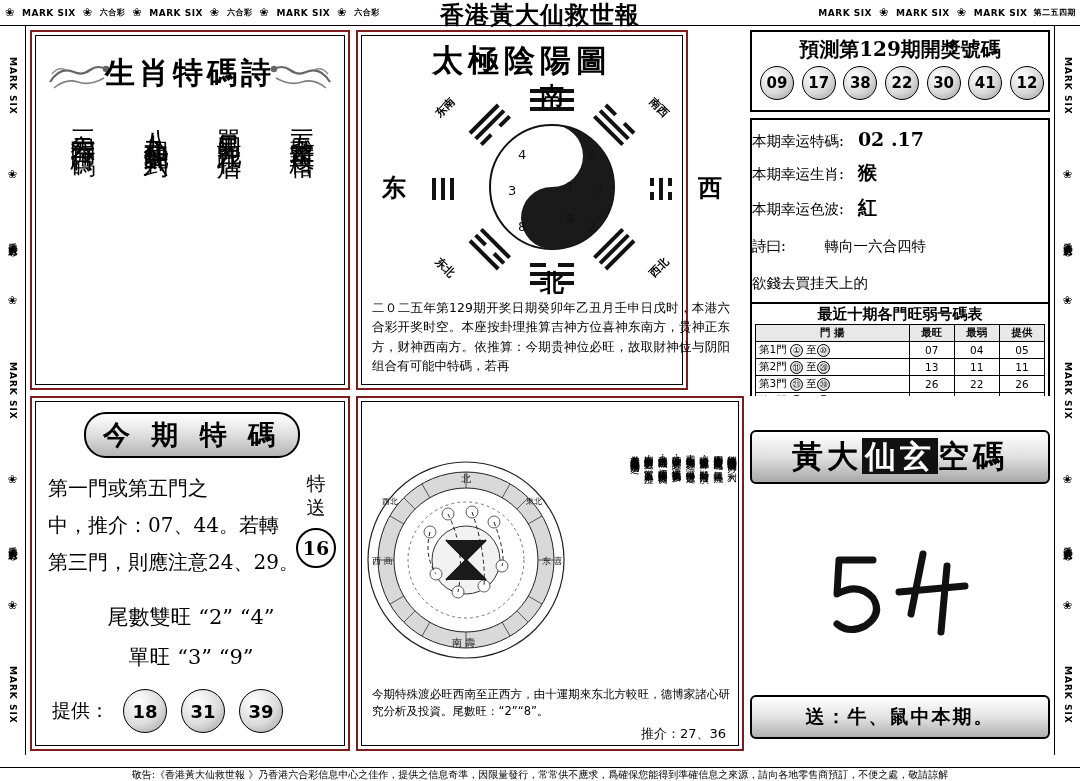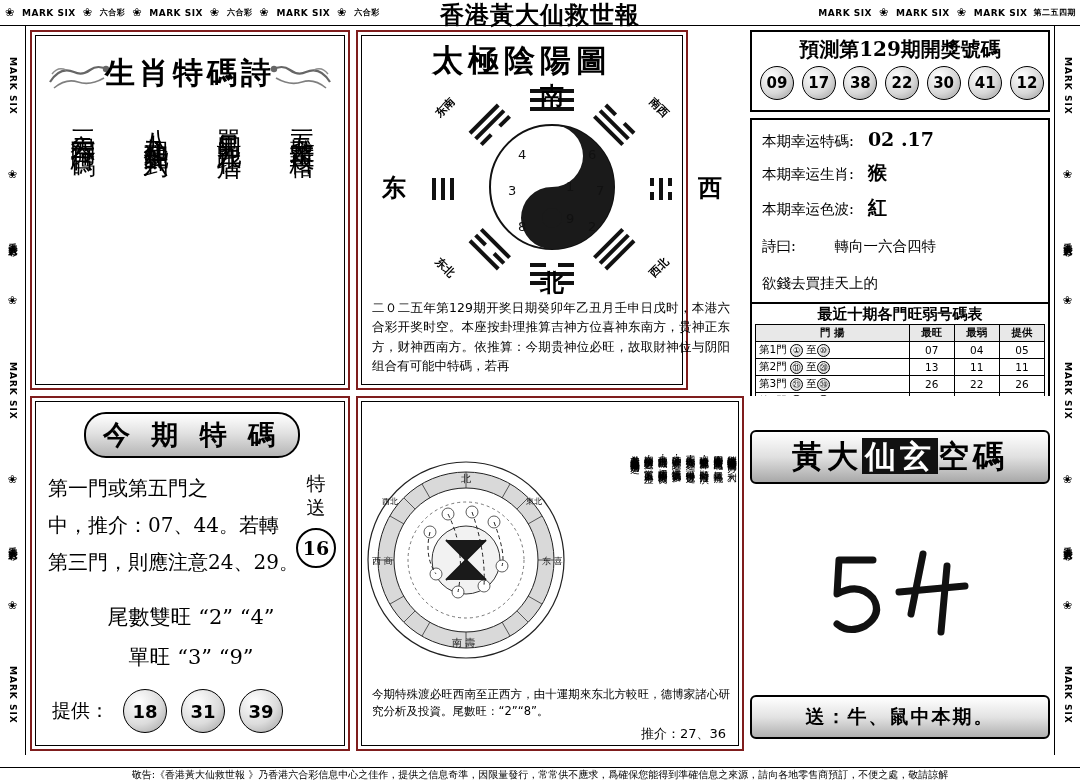--- a/index.html
+++ b/index.html
@@ -163,21 +163,21 @@
     width: 34px; height: 34px; border-radius: 50%;
     border: 1.5px solid #000;
     background: radial-gradient(circle at 35% 30%, #ffffff 0%, #d8d8d8 55%, #9a9a9a 100%);
     display: flex; align-items: center; justify-content: center;
     font-size: 15px; font-weight: bold;
     font-family: "DejaVu Sans", sans-serif;
   }
   .lucky-box {
     position: absolute; left: 0; top: 88px; width: 300px; height: 212px;
     border: 2px solid #000; background: #fff;
-    padding: 8px 10px;
+    padding: 8px 0;
   }
   .lucky-row {
     display: flex; align-items: baseline; margin-bottom: 9px;
   }
   .lucky-label {
     font-size: 14.5px; font-family: "DejaVu Serif", serif; white-space: nowrap;
   }
   .lucky-val {
     font-size: 19px; font-weight: bold; margin-left: 14px;
     font-family: "DejaVu Serif", serif;

